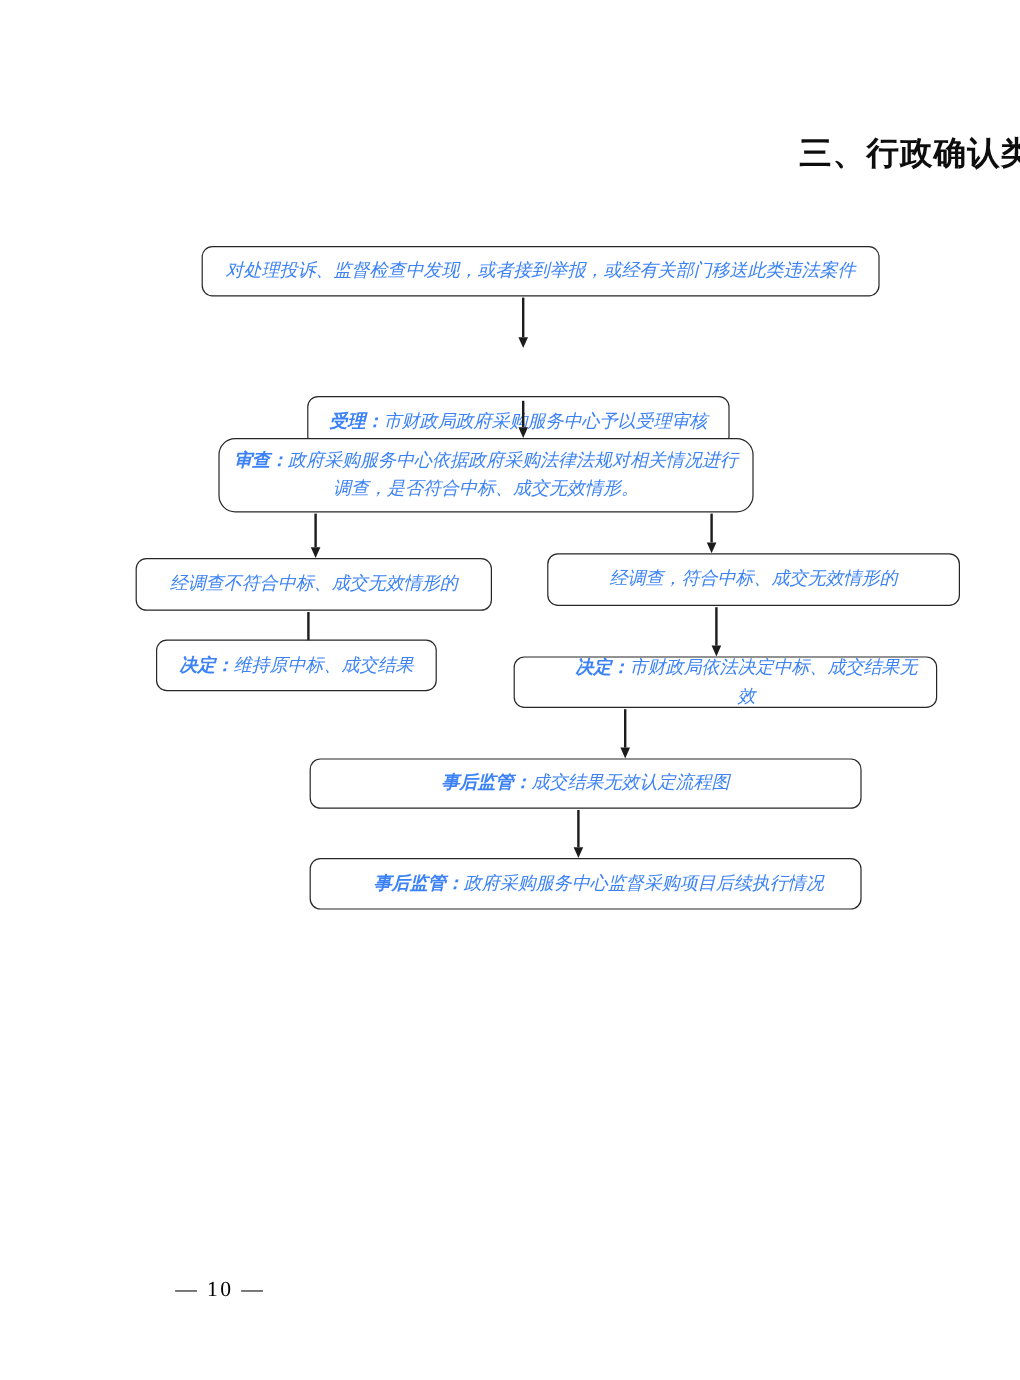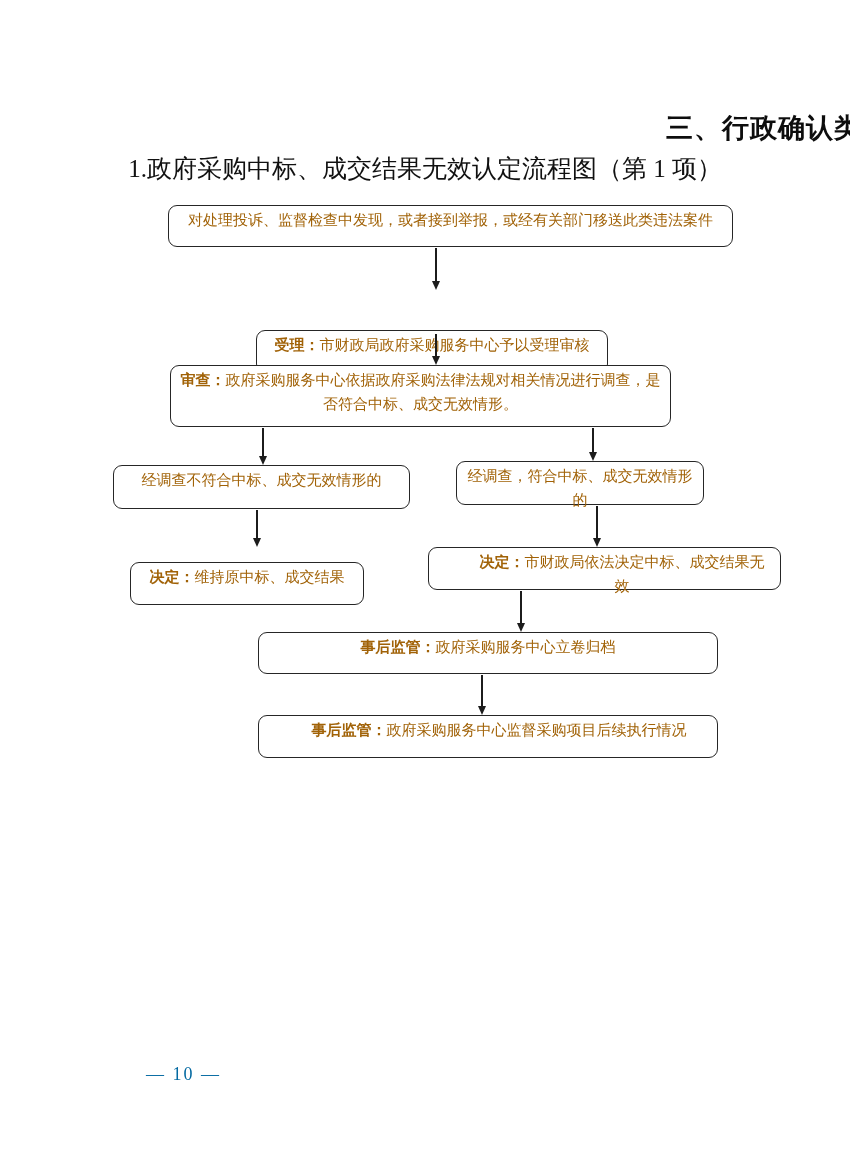--- a/index.html
+++ b/index.html
@@ -33,27 +33,28 @@
     font-weight: normal;
     color: #111111;
   }
   .node {
     position: absolute;
     box-sizing: border-box;
     background: #ffffff;
     border: 1.5px solid #262626;
     border-radius: 9px;
     display: flex;
-    align-items: flex-start;
+    align-items: center;
     justify-content: center;
     text-align: center;
     font-size: 15px;
     line-height: 1.6;
-    color: #a16207;
+    color: #3b82f6;
     padding: 2px 10px;
+    font-style: italic;
   }
   .node p { margin: 0; }
   .node b { font-weight: bold; }
   #n-review { padding: 2px 6px; }
   .arrow {
     position: absolute;
     width: 1.5px;
     background: #1c1c1c;
   }
   .arrow .head {
@@ -65,88 +66,87 @@
     border-left: 4.5px solid transparent;
     border-right: 4.5px solid transparent;
     border-top: 9px solid #1c1c1c;
   }
   .page-number {
     position: absolute;
     left: 146px;
     top: 1064px;
     font-size: 18px;
     letter-spacing: 2px;
-    color: #0369a1;
+    color: #000000;
     font-family: "Liberation Serif", serif;
   }
 </style>
 </head>
 <body>
 
 <div class="page">
 
   <h1 class="sec-title">三、行政确认类</h1>
-  <h2 class="flow-title">1.政府采购中标、成交结果无效认定流程图（第 1 项）</h2>
 
   <div>
 
     <div class="node" id="n-source" style="left:168px; top:205px; width:565px; height:42px;">
       <p><b></b><span>对处理投诉、监督检查中发现，或者接到举报，或经有关部门移送此类违法案件</span></p>
     </div>
 
     <div class="arrow" style="left:435px; top:248px; height:33px;">
         <i class="head"></i>
       </div>
 
     <div class="node" id="n-accept" style="left:256px; top:290px; width:352px; height:43px;margin-top:40px;">
       <p><b>受理：</b><span>市财政局政府采购服务中心予以受理审核</span></p>
     </div>
 
     <div class="arrow" style="left:435px; top:334px; height:22px;">
         <i class="head"></i>
       </div>
 
-    <div class="node" id="n-review" style="left:170px; top:365px; width:501px; height:62px;">
+    <div class="node" id="n-review" style="left:182px; top:365px; width:446px; height:62px;border-radius:14px;">
       <p><b>审查：</b><span>政府采购服务中心依据政府采购法律法规对相关情况进行调查，是否符合中标、成交无效情形。</span></p>
     </div>
 
     <div class="arrow" style="left:262px; top:428px; height:28px;">
         <i class="head"></i>
       </div>
     <div class="arrow" style="left:592px; top:428px; height:24px;">
         <i class="head"></i>
       </div>
 
     <div class="node" id="n-branch-no" style="left:113px; top:465px; width:297px; height:44px;">
       <p><b></b><span>经调查不符合中标、成交无效情形的</span></p>
     </div>
-    <div class="node" id="n-branch-yes" style="left:456px; top:461px; width:248px; height:44px;">
+    <div class="node" id="n-branch-yes" style="left:456px; top:461px; width:344px; height:44px;">
       <p><b></b><span>经调查，符合中标、成交无效情形的</span></p>
     </div>
 
     <div class="arrow" style="left:256px; top:510px; height:28px;">
         <i class="head"></i>
       </div>
     <div class="arrow" style="left:596px; top:506px; height:32px;">
         <i class="head"></i>
       </div>
 
-    <div class="node" id="n-decision-keep" style="left:130px; top:562px; width:234px; height:43px;">
+    <div class="node" id="n-decision-keep" style="left:130px; top:533px; width:234px; height:43px;">
       <p><b>决定：</b><span>维持原中标、成交结果</span></p>
     </div>
     <div class="node" id="n-decision-invalid" style="left:428px; top:547px; width:353px; height:43px;padding-left:45px;">
       <p><b>决定：</b><span>市财政局依法决定中标、成交结果无效</span></p>
     </div>
 
     <div class="arrow" style="left:520px; top:591px; height:32px;">
         <i class="head"></i>
       </div>
 
     <div class="node" id="n-archive" style="left:258px; top:632px; width:460px; height:42px;">
-      <p><b>事后监管：</b><span>政府采购服务中心立卷归档</span></p>
+      <p><b>事后监管：</b><span>成交结果无效认定流程图</span></p>
     </div>
 
     <div class="arrow" style="left:481px; top:675px; height:31px;">
         <i class="head"></i>
       </div>
 
     <div class="node" id="n-supervise" style="left:258px; top:715px; width:460px; height:43px;padding-left:32px;">
       <p><b>事后监管：</b><span>政府采购服务中心监督采购项目后续执行情况</span></p>
     </div>
 

